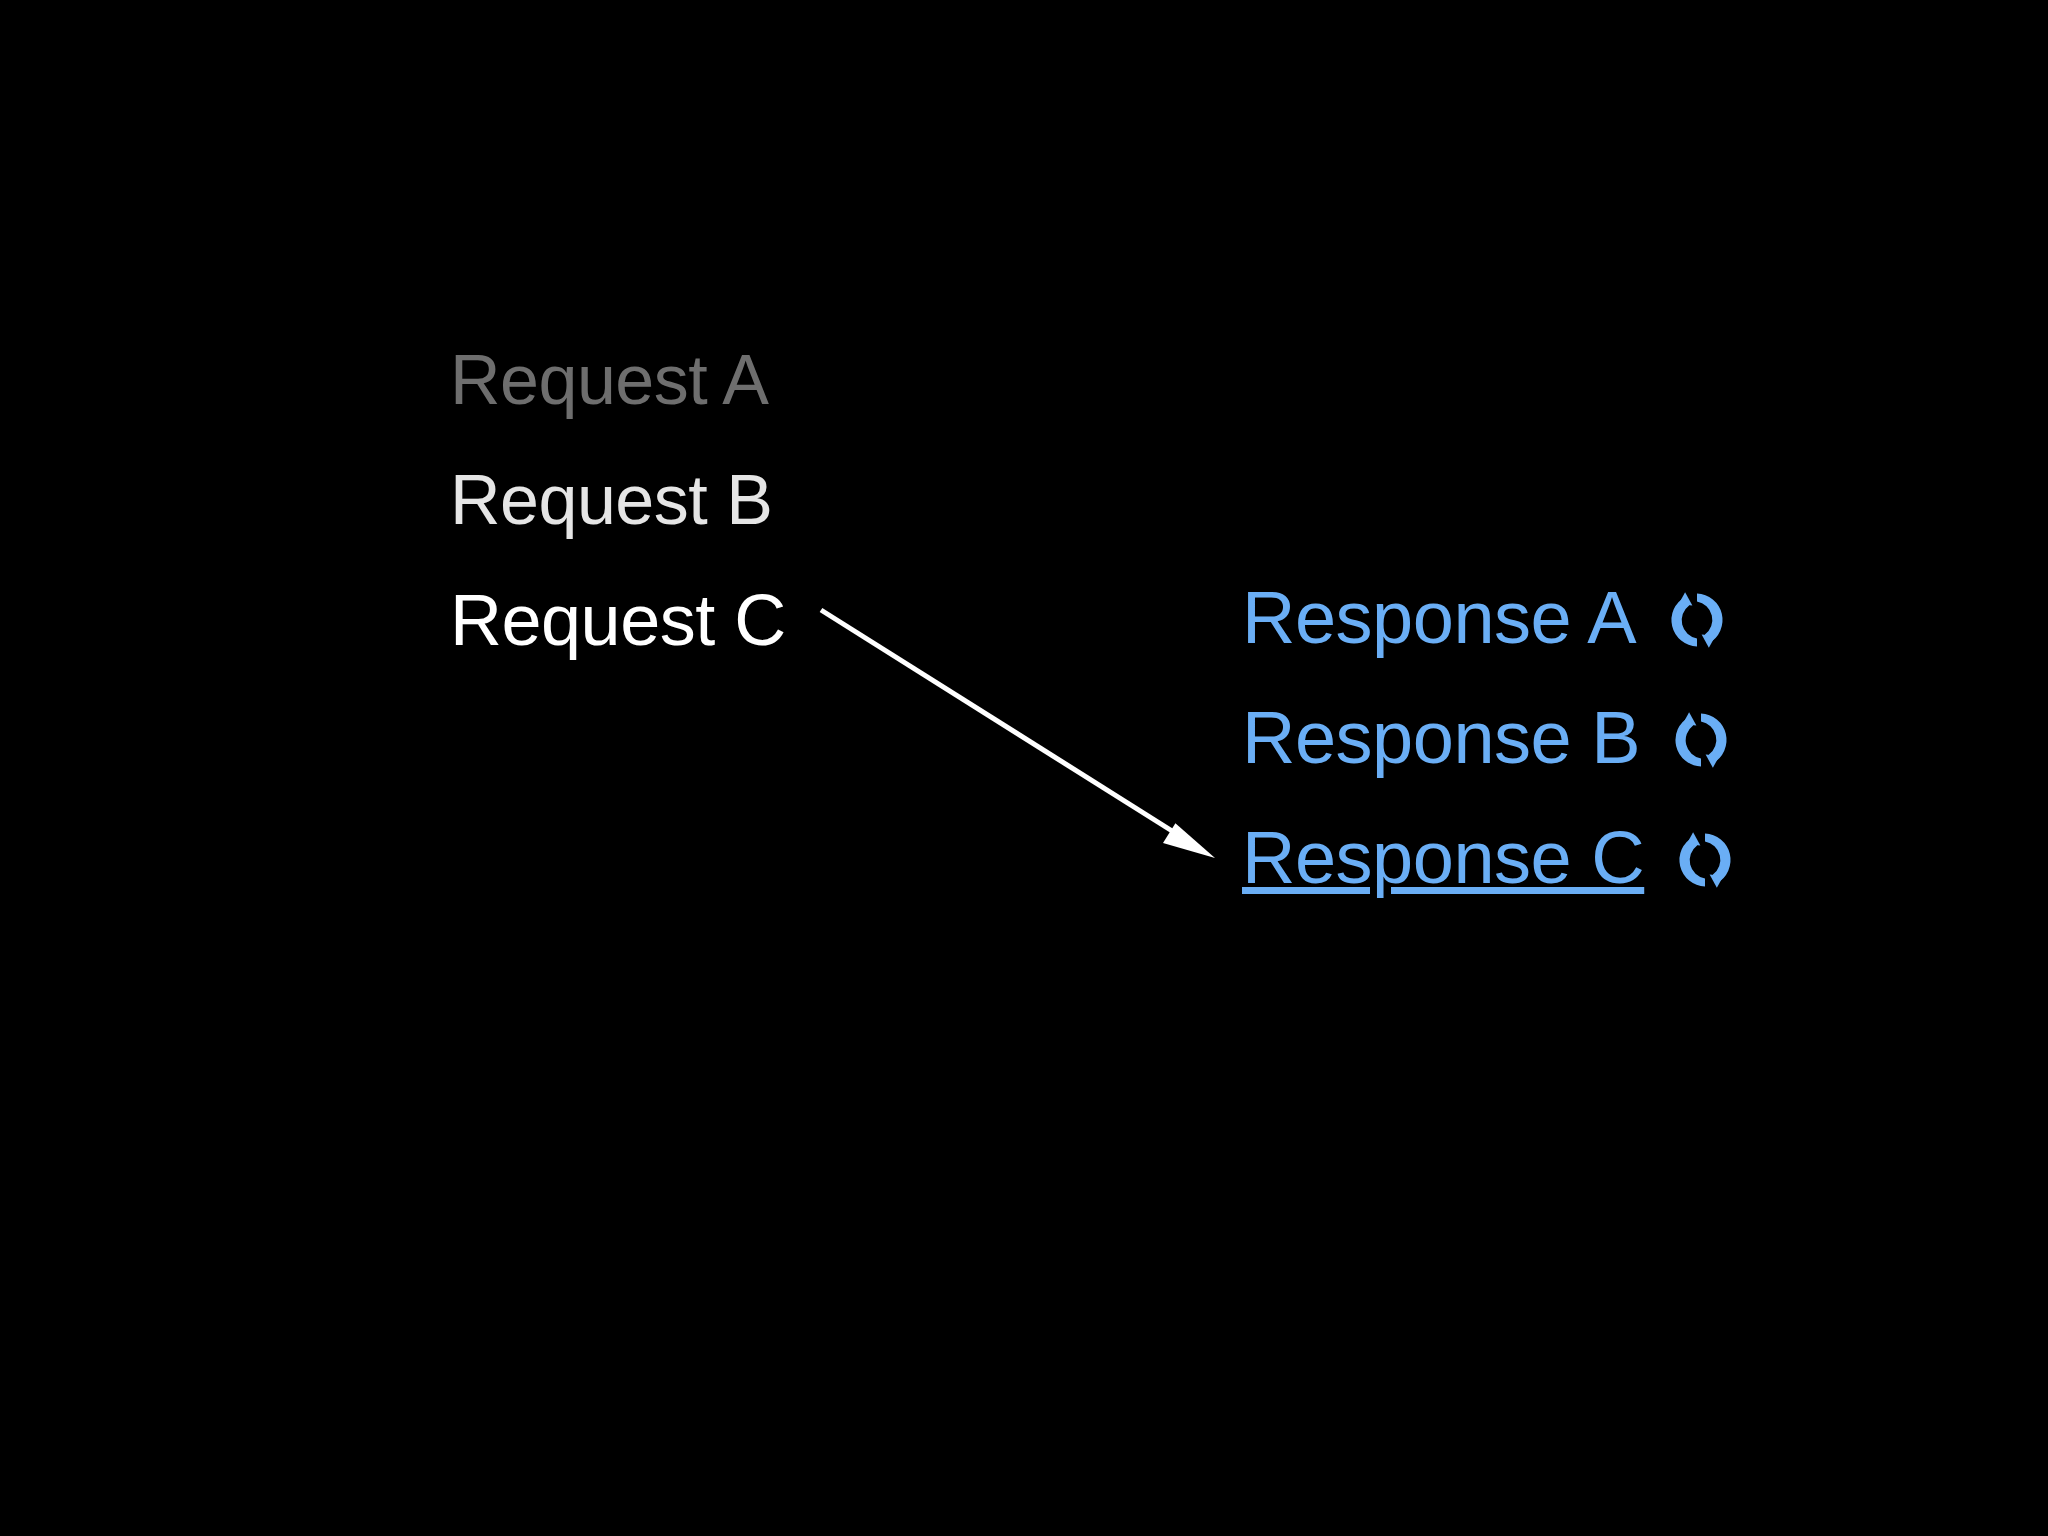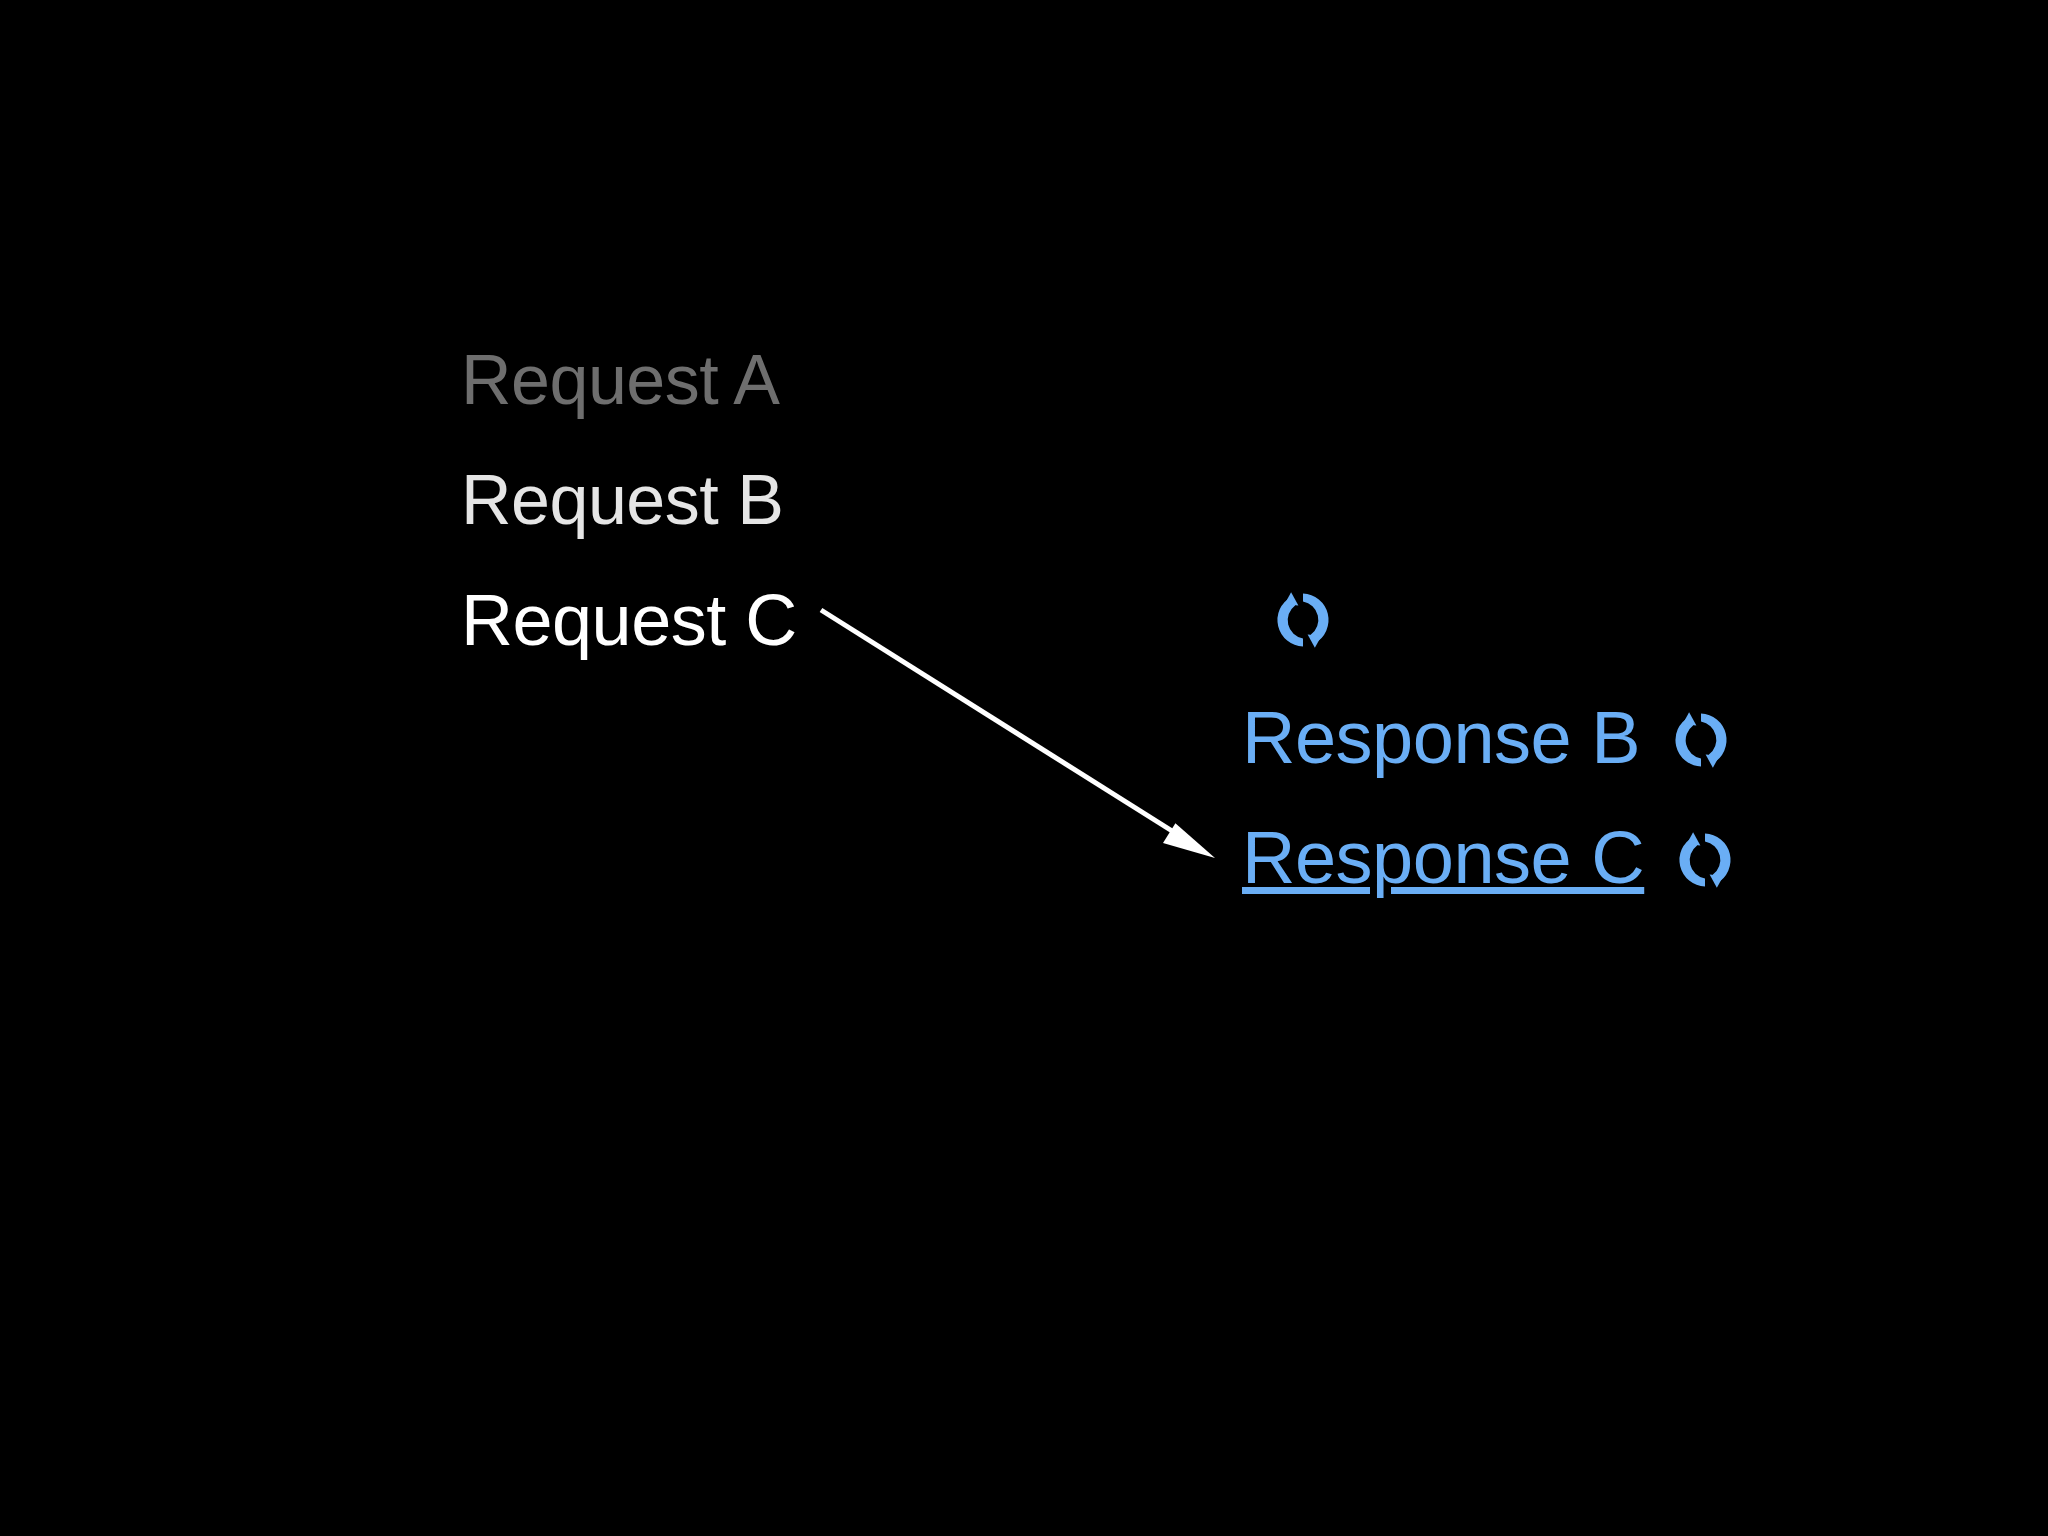--- a/index.html
+++ b/index.html
@@ -32,21 +32,20 @@
     height: 120px;
     display: flex;
     align-items: center;
     white-space: nowrap;
   }
   .request-label {
     font-size: 70px;
     font-weight: 400;
     letter-spacing: -0.5px;
     line-height: 1;
-    margin-left: 11px;
   }
   .request-row.dim .request-label {
     color: #6e6e6e;
   }
   .request-row.active .request-label {
     color: #ffffff;
     font-size: 72px;
   }
 
   
@@ -110,20 +109,21 @@
 
     <div class="request-row active">
       <span class="request-label" style="color: rgb(255, 255, 255);">Request C</span>
     </div>
 
   </div>
 
   <div class="responses">
 
     <div class="response-row">
+      <span class="response-label" style="color: rgb(106, 174, 245);">Response A</span>
       <span class="sync-icon">
         <svg viewBox="0 0 100 100" xmlns="http://www.w3.org/2000/svg">
           <path d="M50 10 A40 40 0 0 1 68 85 L62 72 A28 28 0 0 0 50 22 Z" fill="#6aaef5"></path>
           <path d="M78 74 L57 72 L68 92 Z" fill="#6aaef5"></path>
           <path d="M50 90 A40 40 0 0 1 32 15 L38 28 A28 28 0 0 0 50 78 Z" fill="#6aaef5"></path>
           <path d="M22 26 L43 28 L32 8 Z" fill="#6aaef5"></path>
         </svg>
       </span>
     </div>
 

